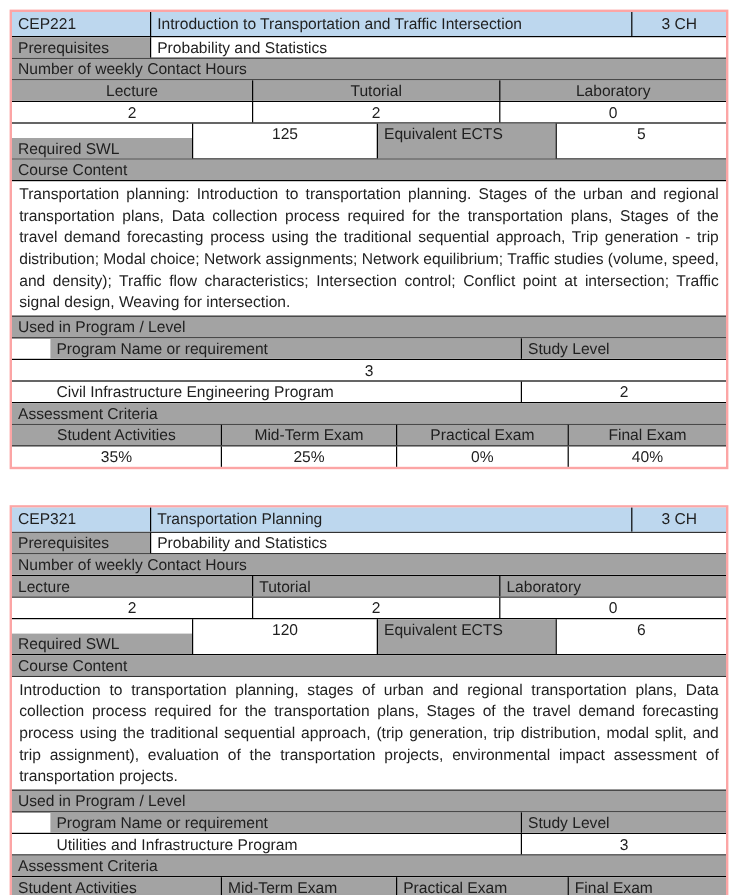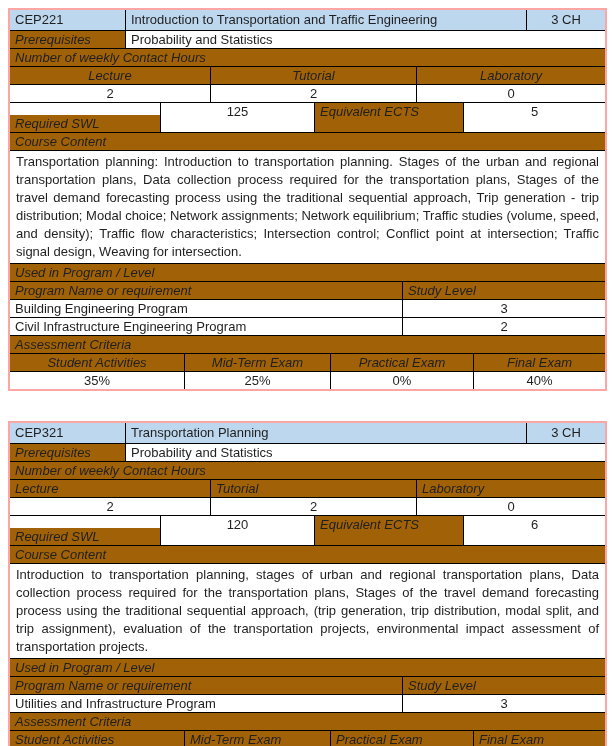--- a/index.html
+++ b/index.html
@@ -30,51 +30,51 @@
     box-sizing: border-box;
     font-size: 13px;
     line-height: 14px;
     padding: 1.5px 5px;
     white-space: nowrap;
     overflow: hidden;
   }
   .cell + .cell { border-left: 1px solid #000; }
   .row-title .cell { padding-top: 3px; padding-bottom: 3px; }
   .blue  { background: #BDD7EE; }
-  .green { background: #a16207; font-style: italic; }
+  .green { background: #a3a3a3; }
   .center { text-align: center; }
   .flex1 { flex: 1 1 auto; min-width: 0; }
   
   .w-code    { width: 115px; }
   .w-credits { width: 79px; }
   .w-third1  { width: 200px; }
   .w-third2  { width: 206px; }
   .w-swl1    { width: 150px; margin-top: 12px; }
   .w-swl2    { width: 154px; }
   .w-swl3    { width: 149px; }
-  .w-prog    { width: 392px; }
+  .w-prog    { width: 392px; margin-left: 32px; }
   .w-a1      { width: 174px; }
   .w-a2      { width: 146px; }
   .w-a3      { width: 143px; }
   .content-cell {
     white-space: normal;
     text-align: justify;
     line-height: 18px;
     padding: 2px 6px;
   }
 </style>
 </head>
 <body>
 
 <div class="page">
 
   <div class="ctable">
     <div class="row row-title">
       <div class="cell blue w-code">CEP221</div>
-      <div class="cell blue flex1">Introduction to Transportation and Traffic Engineering</div>
+      <div class="cell blue flex1">Introduction to Transportation and Traffic Intersection</div>
       <div class="cell blue w-credits center">3 CH</div>
     </div>
     <div class="row">
       <div class="cell green w-code">Prerequisites</div>
       <div class="cell flex1">Probability and Statistics</div>
     </div>
     <div class="row">
       <div class="cell green flex1">Number of weekly Contact Hours</div>
     </div>
     <div class="row">
@@ -100,21 +100,20 @@
       <div class="cell content-cell flex1">Transportation planning: Introduction to transportation planning. Stages of the urban and regional transportation plans, Data collection process required for the transportation plans, Stages of the travel demand forecasting process using the traditional sequential approach, Trip generation - trip distribution; Modal choice; Network assignments; Network equilibrium; Traffic studies (volume, speed, and density); Traffic flow characteristics; Intersection control; Conflict point at intersection; Traffic signal design, Weaving for intersection.</div>
     </div>
     <div class="row">
       <div class="cell green flex1">Used in Program / Level</div>
     </div>
     <div class="row">
       <div class="cell green w-prog">Program Name or requirement</div>
       <div class="cell green flex1">Study Level</div>
     </div>
     <div class="row">
-      <div class="cell w-prog">Building Engineering Program</div>
       <div class="cell flex1 center">3</div>
     </div>
     <div class="row">
       <div class="cell w-prog">Civil Infrastructure Engineering Program</div>
       <div class="cell flex1 center">2</div>
     </div>
     <div class="row">
       <div class="cell green flex1">Assessment Criteria</div>
     </div>
     <div class="row">

